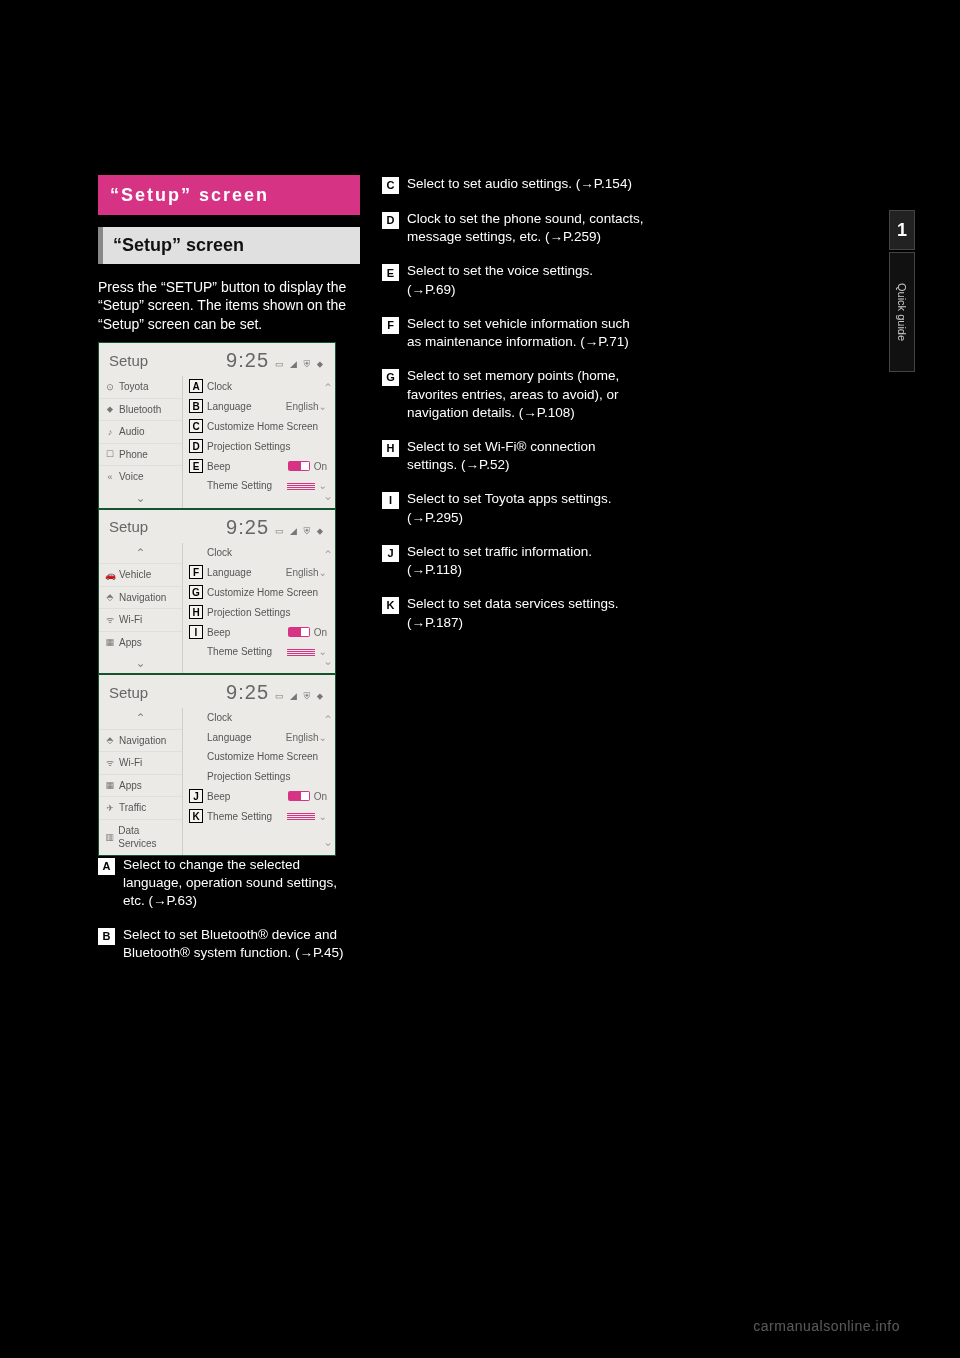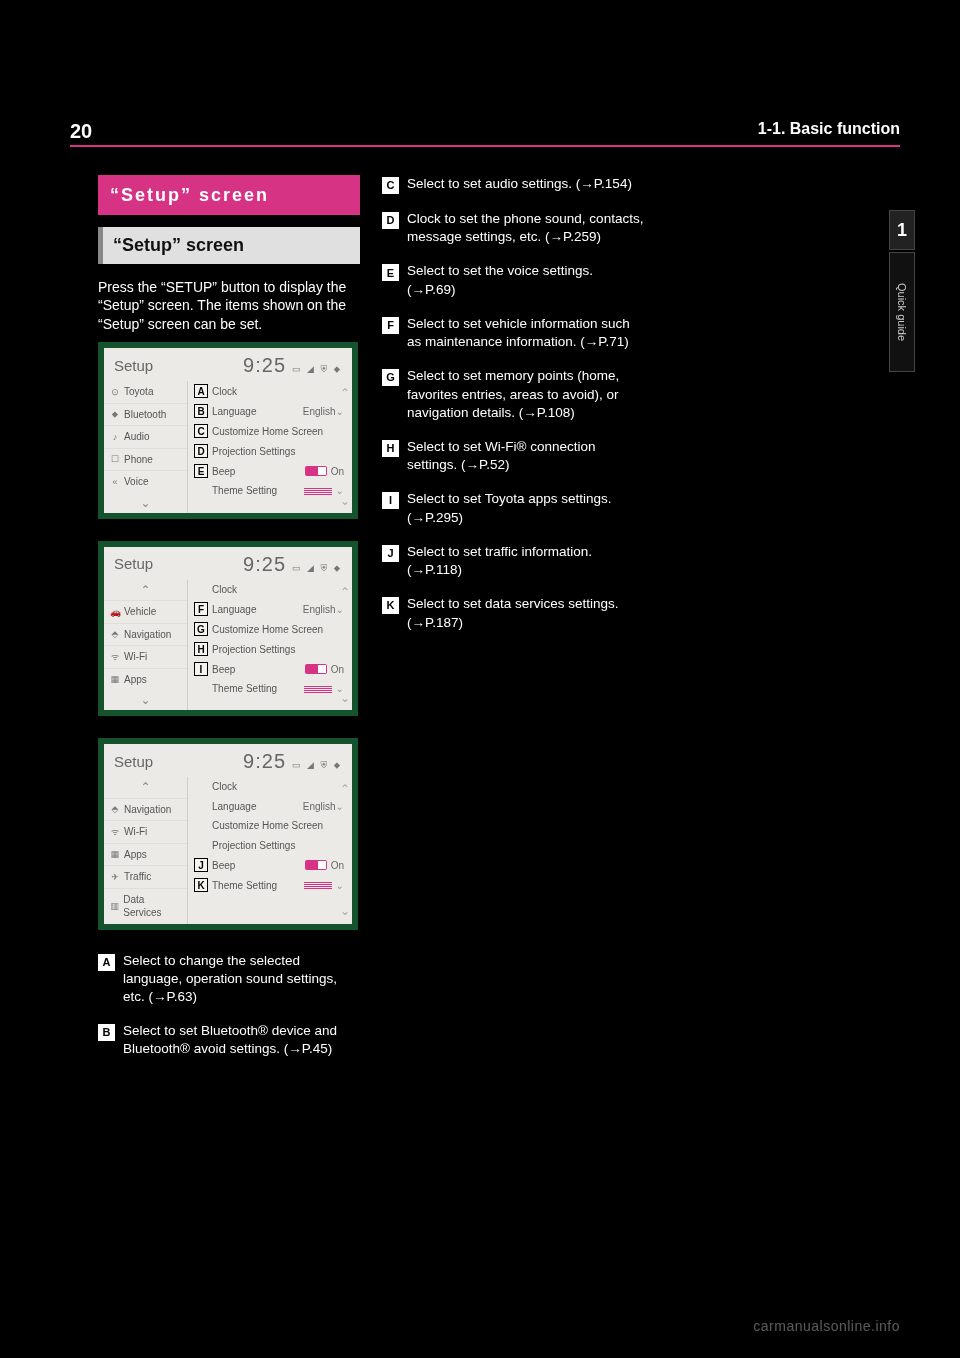--- a/index.html
+++ b/index.html
@@ -81,24 +81,24 @@
   }
   .body-text {
     font-size: 14px;
     color: #fff;
     margin-bottom: 8px;
   }
   
   .shot {
     background: #eceae6;
     color: #444;
-    width: 260px;
+    width: 238px;
     font-family: Arial, Helvetica, sans-serif;
-    margin-bottom: 22px;
-    border: 6px solid #14532d;
+    margin-bottom: 0;
+    border: 1px solid #14532d;
   }
   .shot-top {
     display:flex; justify-content:space-between; align-items:center;
     padding: 4px 10px 2px 10px;
     font-size: 15px;
     color: #666;
   }
   .shot-top .clock { font-size: 20px; font-weight: 300; letter-spacing: 1px; }
   .shot-top .icons { font-size: 9px; color: #777; letter-spacing: 2px; }
   .shot-body { display:flex; }
@@ -174,24 +174,20 @@
     right: 60px;
     font-size: 14px;
     color: rgba(255,255,255,0.35);
     letter-spacing: 0.5px;
   }
 </style>
 </head>
 <body>
 
 <div class="outer">
-  <div class="page-header">
-    <div class="pgnum">20</div>
-    <div class="chap">1-1. Basic function</div>
-  </div>
 
   <div class="side-num">1</div>
   <div class="side-tab">Quick guide</div>
 
   <div class="content">
     <div class="cols">
 
       <div class="col-left">
         <div class="section-title">“Setup” screen</div>
         <div class="sub-heading">“Setup” screen</div>
@@ -422,21 +418,21 @@
             </div>
           </div>
 
         <div id="left-items-host">
             <div class="item">
               <span class="marker">A</span>
               <span class="desc">Select to change the selected language, operation sound settings, etc. (→P.63)</span>
             </div>
             <div class="item">
               <span class="marker">B</span>
-              <span class="desc">Select to set Bluetooth® device and Bluetooth® avoid settings. (→P.45)</span>
+              <span class="desc">Select to set Bluetooth® device and Bluetooth® system function. (→P.45)</span>
             </div>
           </div>
       </div>
 
       <div class="col-right">
         <div id="right-items-host">
             <div class="item">
               <span class="marker">C</span>
               <span class="desc">Select to set audio settings. (→P.154)</span>
             </div>

